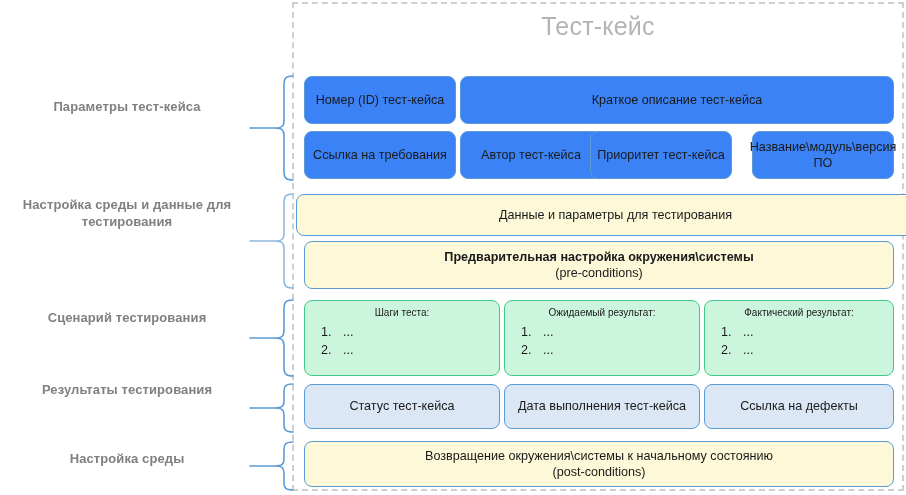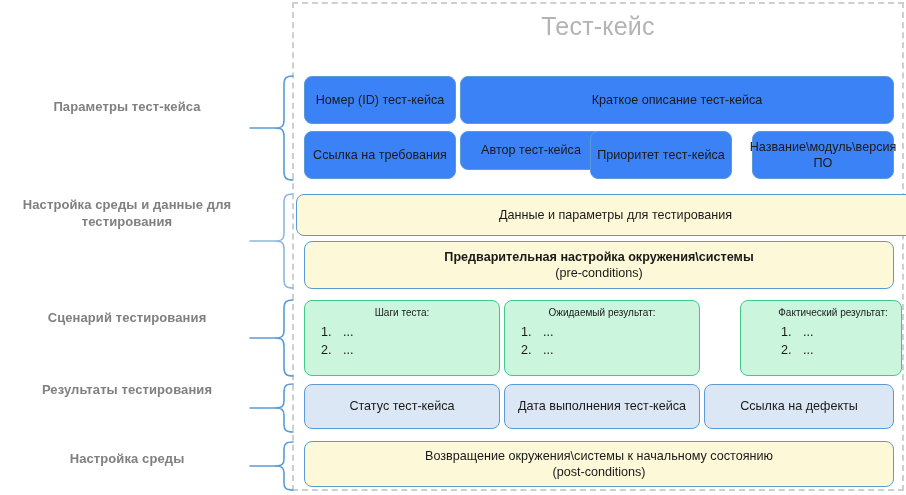--- a/index.html
+++ b/index.html
@@ -153,21 +153,21 @@
       <path d="M27 26 L2 26" stroke="#5b9bd5" stroke-width="1.6" stroke-linecap="round"></path>
     </svg>
   </div>
 
   <div class="box gray" style="left:304px; top:76px; width:152px; height:48px;">Номер (ID) тест-кейса</div>
 
   <div class="box gray" style="left:460px; top:76px; width:434px; height:48px;">Краткое описание тест-кейса</div>
 
   <div class="box gray" style="left:304px; top:131px; width:152px; height:48px;">Ссылка на требования</div>
 
-  <div class="box gray" style="left:460px; top:131px; width:142px; height:39px;">Автор тест-кейса</div>
+  <div class="box gray" style="left:460px; top:131px; width:142px; height:48px;">Автор тест-кейса</div>
 
   <div class="box gray" style="left:590px; top:131px; width:142px; height:48px;">Приоритет тест-кейса</div>
 
   <div class="box gray" style="left:752px; top:131px; width:142px; height:48px;">Название\модуль\версия ПО</div>
 
   <div class="box yellow" style="left:296px; top:194px; width:639px; height:42px;">Данные и параметры для тестирования</div>
 
   <div class="box yellow" style="left:304px; top:241px; width:590px; height:48px;">
     <span style="display:block;">
       <span style="display:block;font-weight:bold;">Предварительная настройка окружения\системы</span>
@@ -184,21 +184,21 @@
   </div>
 
   <div class="box green listbox" style="left:504px; top:300px; width:196px; height:76px;">
     <span class="lb-head">Ожидаемый результат:</span>
     <ol>
       <li><span>...</span></li>
       <li><span>...</span></li>
     </ol>
   </div>
 
-  <div class="box green listbox" style="left:740px; top:300px; width:162px; height:76px;padding-left:24px;">
+  <div class="box green listbox" style="left:704px; top:300px; width:190px; height:76px;">
     <span class="lb-head">Фактический результат:</span>
     <ol>
       <li><span>...</span></li>
       <li><span>...</span></li>
     </ol>
   </div>
 
   <div class="box blue" style="left:304px; top:384px; width:196px; height:45px;">Статус тест-кейса</div>
 
   <div class="box blue" style="left:504px; top:384px; width:196px; height:45px;">Дата выполнения тест-кейса</div>

